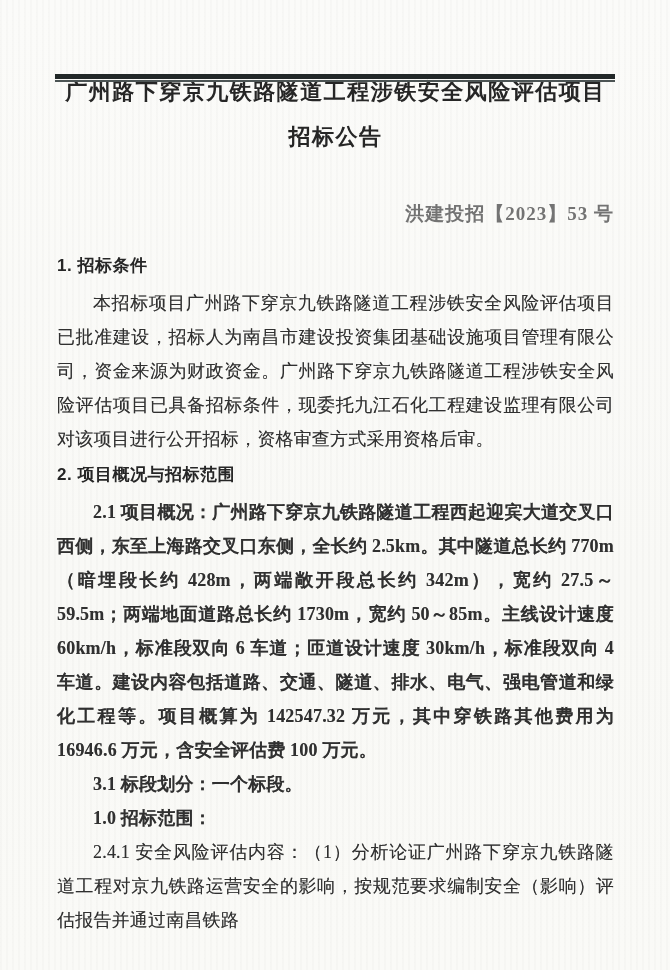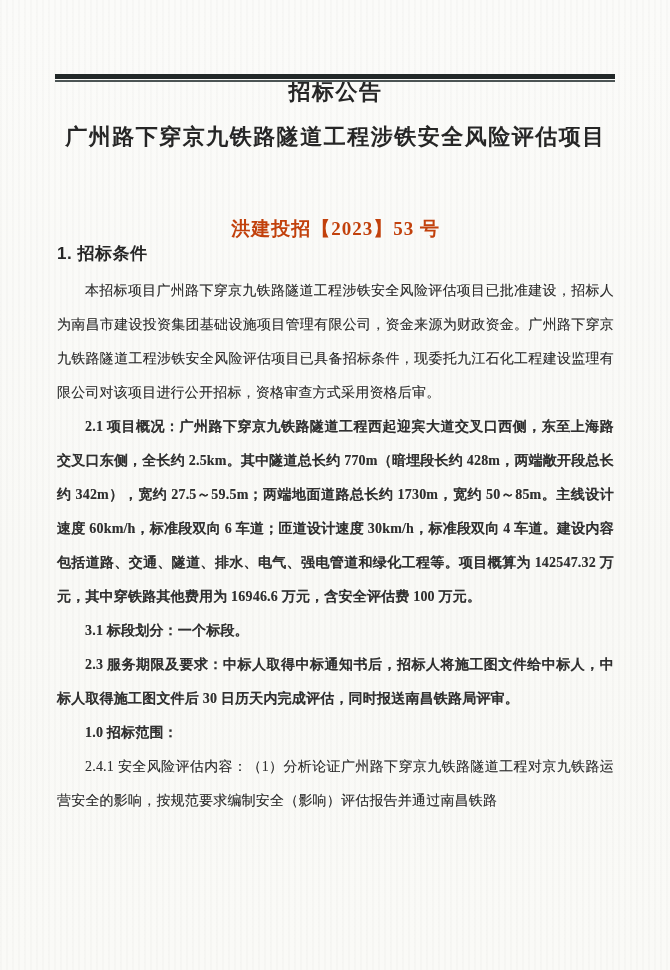--- a/index.html
+++ b/index.html
@@ -26,41 +26,41 @@
     text-align: center;
     font-size: 22px;
     line-height: 45px;
     font-weight: bold;
     letter-spacing: 1.5px;
     color: #262626;
   }
   .title-line { display: block; }
 
   .doc-number {
-    margin-top: 57px;
-    text-align: center;
+    margin-top: 42px;
+    text-align: right;
     font-size: 19px;
     font-weight: bold;
     letter-spacing: 1px;
-    color: #c2410c;
+    color: #737373;
   }
 
   .sec-heading {
     font-family: "Liberation Sans", "DejaVu Sans", sans-serif;
     font-size: 17px;
     font-weight: bold;
     color: #262626;
     letter-spacing: 0.5px;
     margin: 0 0 9px 0;
   }
-  .sec-heading.first { }
+  .sec-heading.first { margin-top: 27px; }
   .sec-heading.second { margin-top: 7px; }
 
   .body-para {
-    font-size: 14px;
+    font-size: 18px;
     line-height: 34px;
     text-align: justify;
     text-indent: 2em;
     margin: 0;
     color: #303030;
     letter-spacing: 0.2px;
     text-shadow: 0 0 0.5px rgba(45,45,45,0.45);
   }
   .para-gap { margin-bottom: 0; font-weight: bold; }
 </style>
@@ -68,34 +68,34 @@
 <body>
 
 <div class="page">
 
   <div class="top-rule">
     <div class="rule-thick"></div>
     <div class="rule-thin"></div>
   </div>
 
   <h1 class="doc-title">
+    <span class="title-line">广州路下穿京九铁路隧道工程涉铁安全风险评估项目</span>
     <span class="title-line">招标公告</span>
-    <span class="title-line">广州路下穿京九铁路隧道工程涉铁安全风险评估项目</span>
   </h1>
 
   <div class="doc-number">洪建投招【2023】53 号</div>
 
   <h2 class="sec-heading first">1. 招标条件</h2>
 
   <p class="body-para">本招标项目广州路下穿京九铁路隧道工程涉铁安全风险评估项目已批准建设，招标人为南昌市建设投资集团基础设施项目管理有限公司，资金来源为财政资金。广州路下穿京九铁路隧道工程涉铁安全风险评估项目已具备招标条件，现委托九江石化工程建设监理有限公司对该项目进行公开招标，资格审查方式采用资格后审。</p>
 
+  <h2 class="sec-heading second">2. 项目概况与招标范围</h2>
 
   <p class="body-para para-gap">2.1 项目概况：广州路下穿京九铁路隧道工程西起迎宾大道交叉口西侧，东至上海路交叉口东侧，全长约 2.5km。其中隧道总长约 770m（暗埋段长约 428m，两端敞开段总长约 342m），宽约 27.5～59.5m；两端地面道路总长约 1730m，宽约 50～85m。主线设计速度 60km/h，标准段双向 6 车道；匝道设计速度 30km/h，标准段双向 4 车道。建设内容包括道路、交通、隧道、排水、电气、强电管道和绿化工程等。项目概算为 142547.32 万元，其中穿铁路其他费用为 16946.6 万元，含安全评估费 100 万元。</p>
 
   <p class="body-para para-gap">3.1 标段划分：一个标段。</p>
 
-  <p class="body-para para-gap">2.3 服务期限及要求：中标人取得中标通知书后，招标人将施工图文件给中标人，中标人取得施工图文件后 30 日历天内完成评估，同时报送南昌铁路局评审。</p>
 
   <p class="body-para para-gap">1.0 招标范围：</p>
 
   <p class="body-para">2.4.1 安全风险评估内容：（1）分析论证广州路下穿京九铁路隧道工程对京九铁路运营安全的影响，按规范要求编制安全（影响）评估报告并通过南昌铁路</p>
 
 </div>
 
 </body></html>

